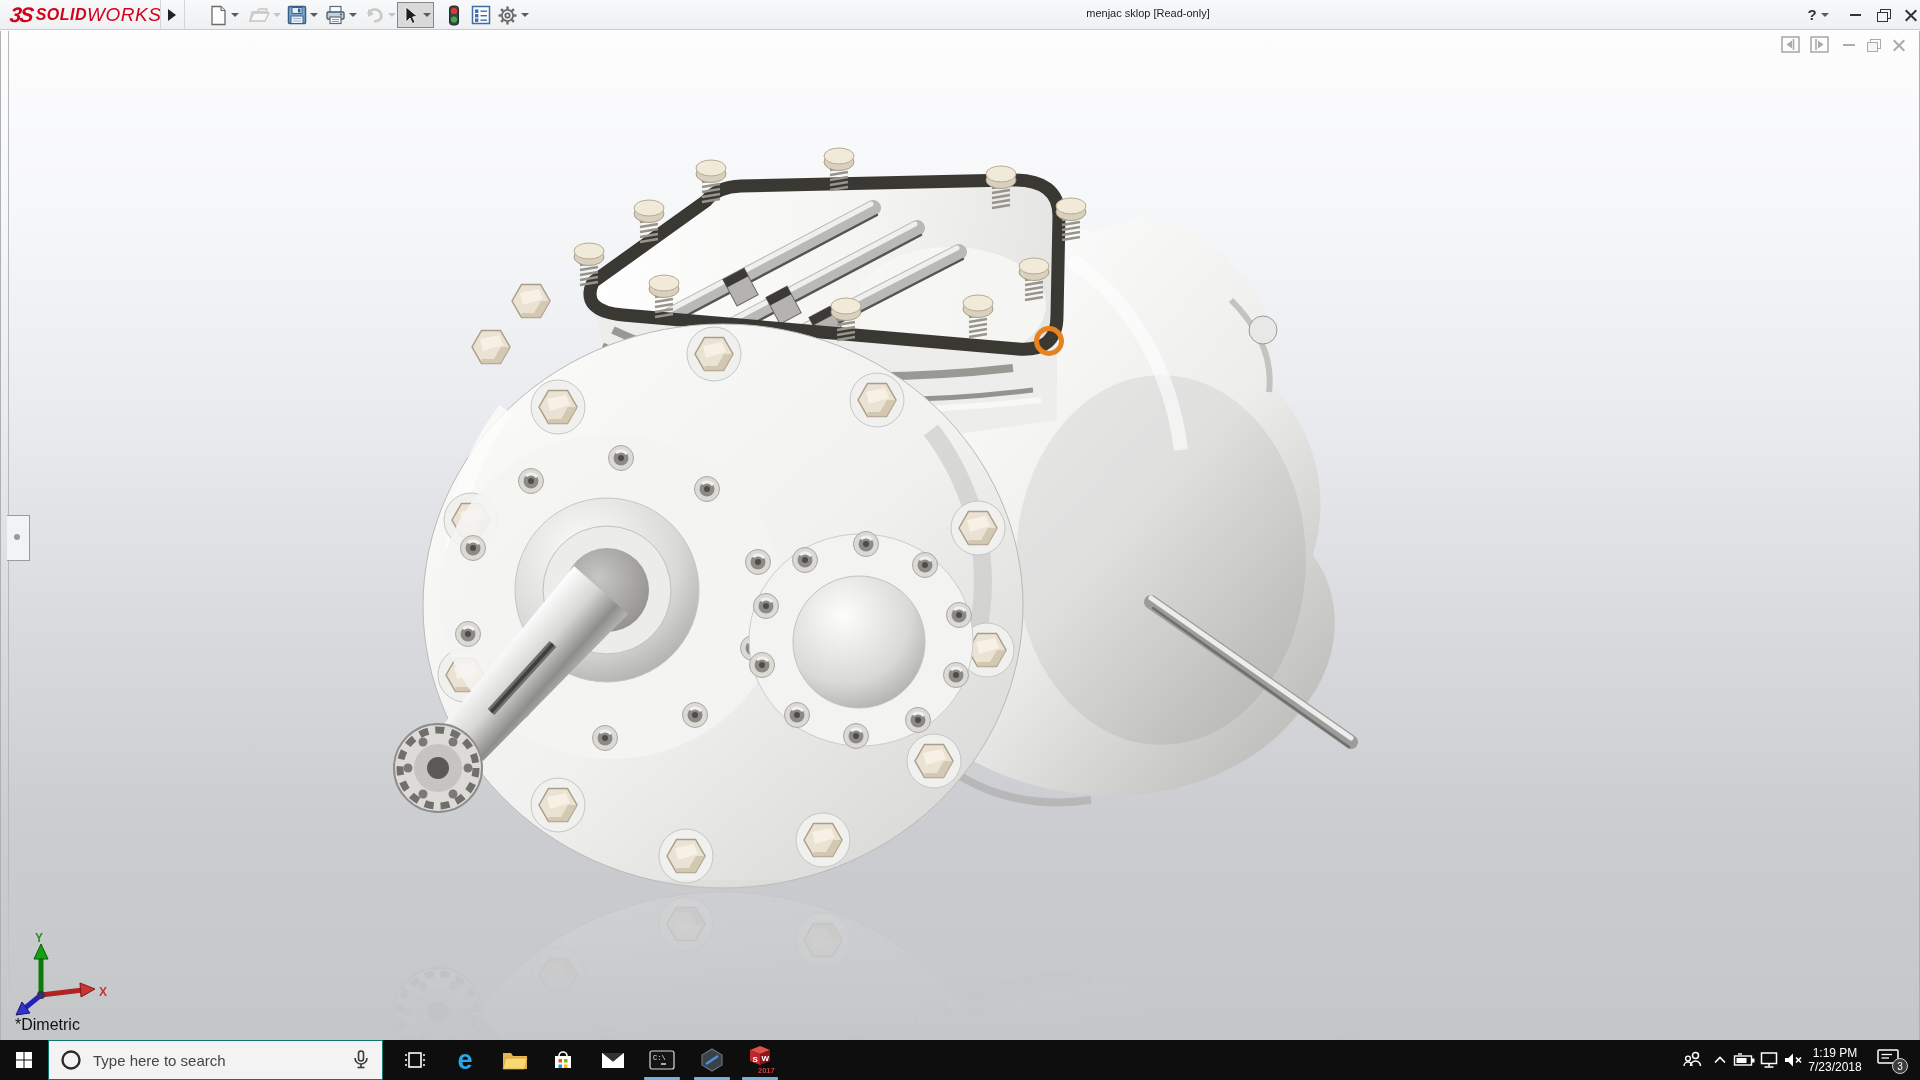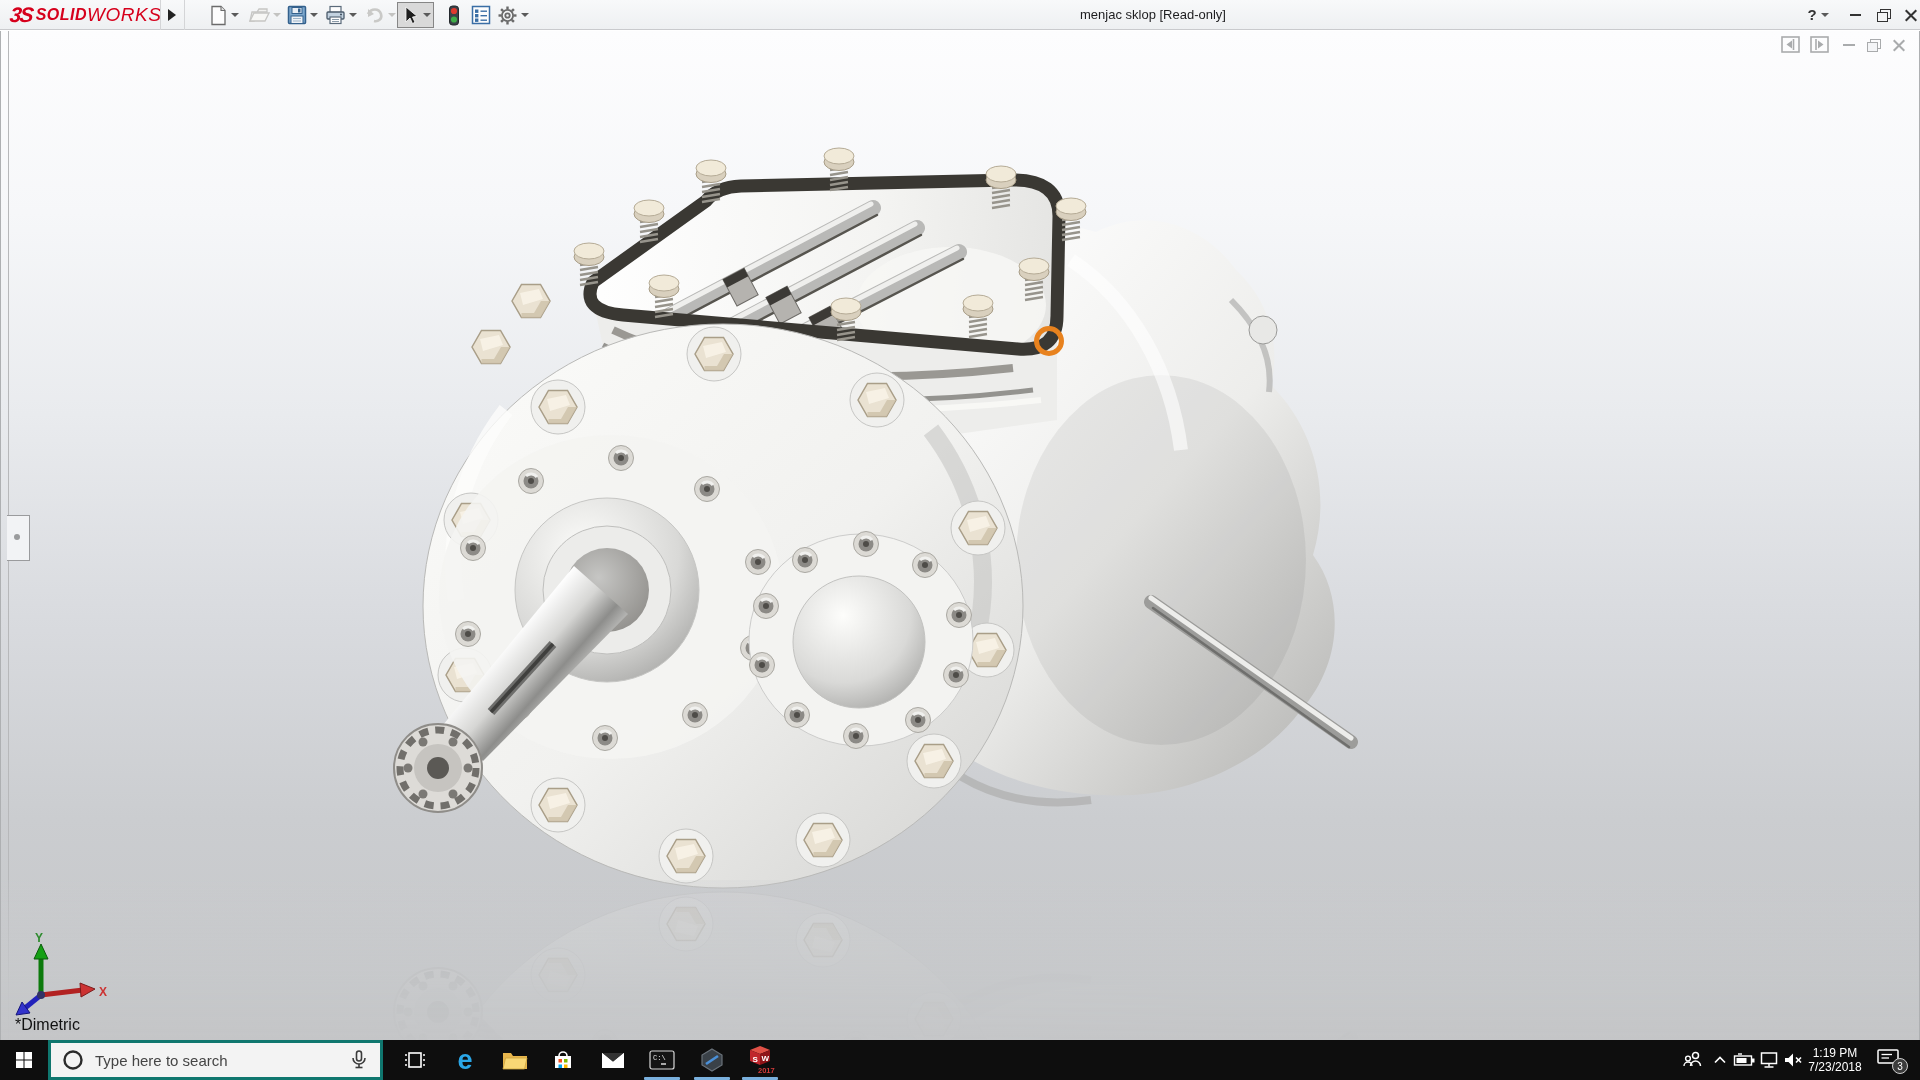--- a/index.html
+++ b/index.html
@@ -13,21 +13,21 @@
   .logo-glyph { font-style:italic; font-weight:bold; font-size:21px; letter-spacing:-2px; transform:skewX(-8deg); margin-right:4px; }
   .logo-solid { font-style:italic; font-weight:bold; font-size:16px; letter-spacing:.5px; }
   .logo-works { font-style:italic; font-weight:400; font-size:19px; letter-spacing:.5px; }
   .tb-sep { position:absolute; top:0; width:1px; height:30px; background:#d4d5d7; }
   .expander { position:absolute; left:163px; top:3px; width:18px; height:24px; display:flex; align-items:center; justify-content:center; cursor:pointer; }
   .expander .tri { width:0; height:0; border-left:8px solid #222; border-top:6px solid transparent; border-bottom:6px solid transparent; }
   .tbtn { position:absolute; top:2px; height:26px; display:flex; align-items:center; gap:3px; padding:0 2px; }
   .tbtn.pressed { background:#d9d9d9; border:1px solid #868686; }
   .caret { width:0; height:0; border-left:4px solid transparent; border-right:4px solid transparent; border-top:4px solid #5a5a5a; }
   .caret.dis { border-top-color:#c3c3c1; }
-  .title-text { position:absolute; left:1080px; top:7px; width:320px; font-size:13px; color:#1d1d1f; }
+  .title-text { position:absolute; left:988px; top:7px; width:320px; text-align:center; font-size:11px; color:#1d1d1f; }
   .winbtn { position:absolute; top:0; width:30px; height:29px; display:flex; align-items:center; justify-content:center; }
   .help-label { font-size:15px; font-weight:bold; color:#333; }
   .min-glyph { width:11px; height:2px; background:#333; }
   .restore-glyph { position:relative; width:12px; height:11px; }
   .restore-glyph::before { content:""; position:absolute; left:3px; top:0; width:9px; height:8px; border:1.5px solid #333; }
   .restore-glyph::after { content:""; position:absolute; left:0; top:3px; width:9px; height:8px; border:1.5px solid #333; background:#f3f4f5; }
   .close-glyph { position:relative; width:12px; height:12px; }
   .close-glyph::before,.close-glyph::after { content:""; position:absolute; left:5px; top:-1px; width:2px; height:15px; background:#333; }
   .close-glyph::before { transform:rotate(45deg);} .close-glyph::after { transform:rotate(-45deg);}
 
@@ -49,21 +49,21 @@
   .viewport > svg { position:absolute; left:0; top:-31px; }
   .panel-tab { position:absolute; left:6px; top:484px; width:23px; height:46px; background:#f2f3f5;
     border:1px solid #9a9b9d; border-left:none; }
   .panel-tab .dot { position:absolute; left:7px; top:18px; width:6px; height:6px; border-radius:50%; background:#9a9b9d; }
   .edge-line { position:absolute; left:7px; top:0; width:1px; height:1009px; background:#b7b8ba; }
   .orientation-label { position:absolute; left:14px; top:985px; font-size:16px; color:#111; }
 
   
   .taskbar { position:absolute; left:0; top:1040px; width:1920px; height:40px; background:#0e0e0e; }
   .startbtn { position:absolute; left:0; top:0; width:48px; height:40px; display:flex; align-items:center; justify-content:center; }
-  .searchbox { position:absolute; left:48px; top:0; width:335px; height:40px; background:#f3f3f3; display:flex; align-items:center; border:3px solid #0f766e; }
+  .searchbox { position:absolute; left:48px; top:0; width:335px; height:40px; background:#f3f3f3; display:flex; align-items:center; border:1px solid #0f766e; }
   .search-text { font-size:15px; color:#454545; margin-left:10px; flex:1; }
   .tb-icon { position:absolute; top:0; width:48px; height:40px; display:flex; align-items:center; justify-content:center; }
   .run-bar { position:absolute; top:37px; height:3px; width:36px; border-radius:1px; }
   .tray-icon { position:absolute; top:0; width:28px; height:40px; display:flex; align-items:center; justify-content:center; }
   .clock { position:absolute; left:1804px; top:0; width:62px; height:40px; color:#fff; font-size:12px;
     display:flex; flex-direction:column; align-items:center; justify-content:center; line-height:14px; }
   .action-center { position:absolute; left:1872px; top:0; width:40px; height:40px; }
   .ac-badge { position:absolute; left:20px; top:18px; width:16px; height:16px; border-radius:50%;
     background:#3c3c3c; border:1px solid #cfcfcf; color:#fff; font-size:10px; display:flex; align-items:center; justify-content:center; }
   .edge-glyph { font-size:27px; font-weight:bold; color:#2aa7e8; line-height:1; }

